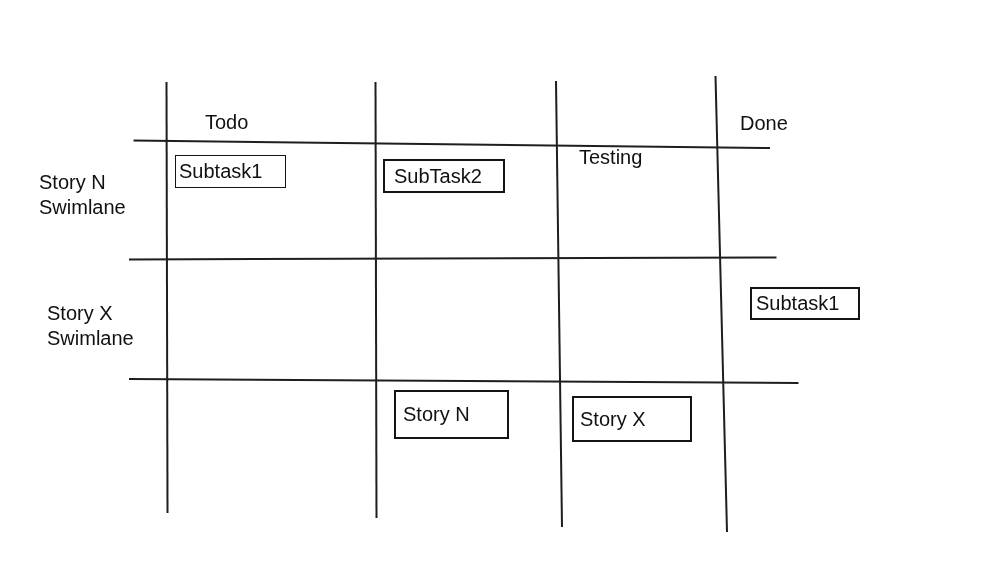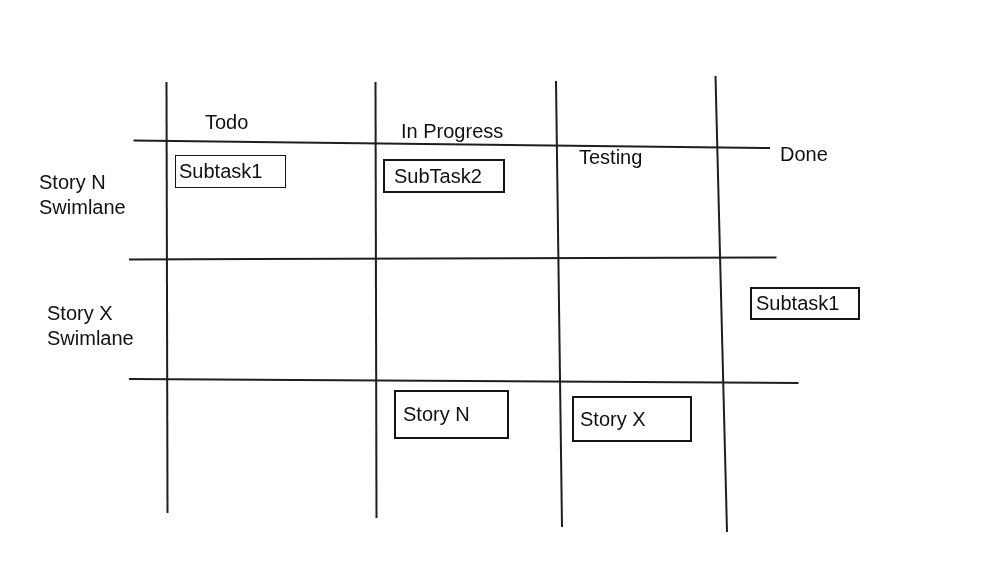--- a/index.html
+++ b/index.html
@@ -22,21 +22,21 @@
   .grid-svg line{stroke:var(--line);stroke-width:2;stroke-linecap:butt;}
 
   .col-header{
     position:absolute;
     font-size:20px;line-height:24px;
     white-space:nowrap;color:var(--text);
   }
   .h-todo{left:205px;top:110px;}
   .h-inprogress{left:401px;top:119px;}
   .h-testing{left:579px;top:117px;margin-top:28px;}
-  .h-done{left:780px;top:111px;margin-top:31px;}
+  .h-done{left:740px;top:111px;}
 
   .swimlane-label{
     position:absolute;
     font-size:20px;line-height:25px;
     color:var(--text);white-space:nowrap;
   }
   .l-storyn{left:39px;top:170px;}
   .l-storyx{left:47px;top:301px;}
 
   .card{
@@ -62,21 +62,20 @@
     <line x1="166.5" y1="82" x2="167.5" y2="513"></line>
     <line x1="375.5" y1="82" x2="376.5" y2="518"></line>
     <line x1="556" y1="81" x2="562" y2="527"></line>
     <line x1="715.5" y1="76" x2="727" y2="532"></line>
     <line x1="133.5" y1="140.5" x2="770" y2="148"></line>
     <line x1="129" y1="259.5" x2="776.5" y2="257.5"></line>
     <line x1="129" y1="379" x2="798.5" y2="383"></line>
   </svg>
 
   <div class="col-header h-todo">Todo</div>
-  <div class="col-header h-inprogress">In Progress</div>
   <div class="col-header h-testing">Testing</div>
   <div class="col-header h-done">Done</div>
 
   <div class="swimlane-label l-storyn">
     <div>Story N</div>
     <div>Swimlane</div>
   </div>
 
   <div class="swimlane-label l-storyx">
     <div>Story X</div>

